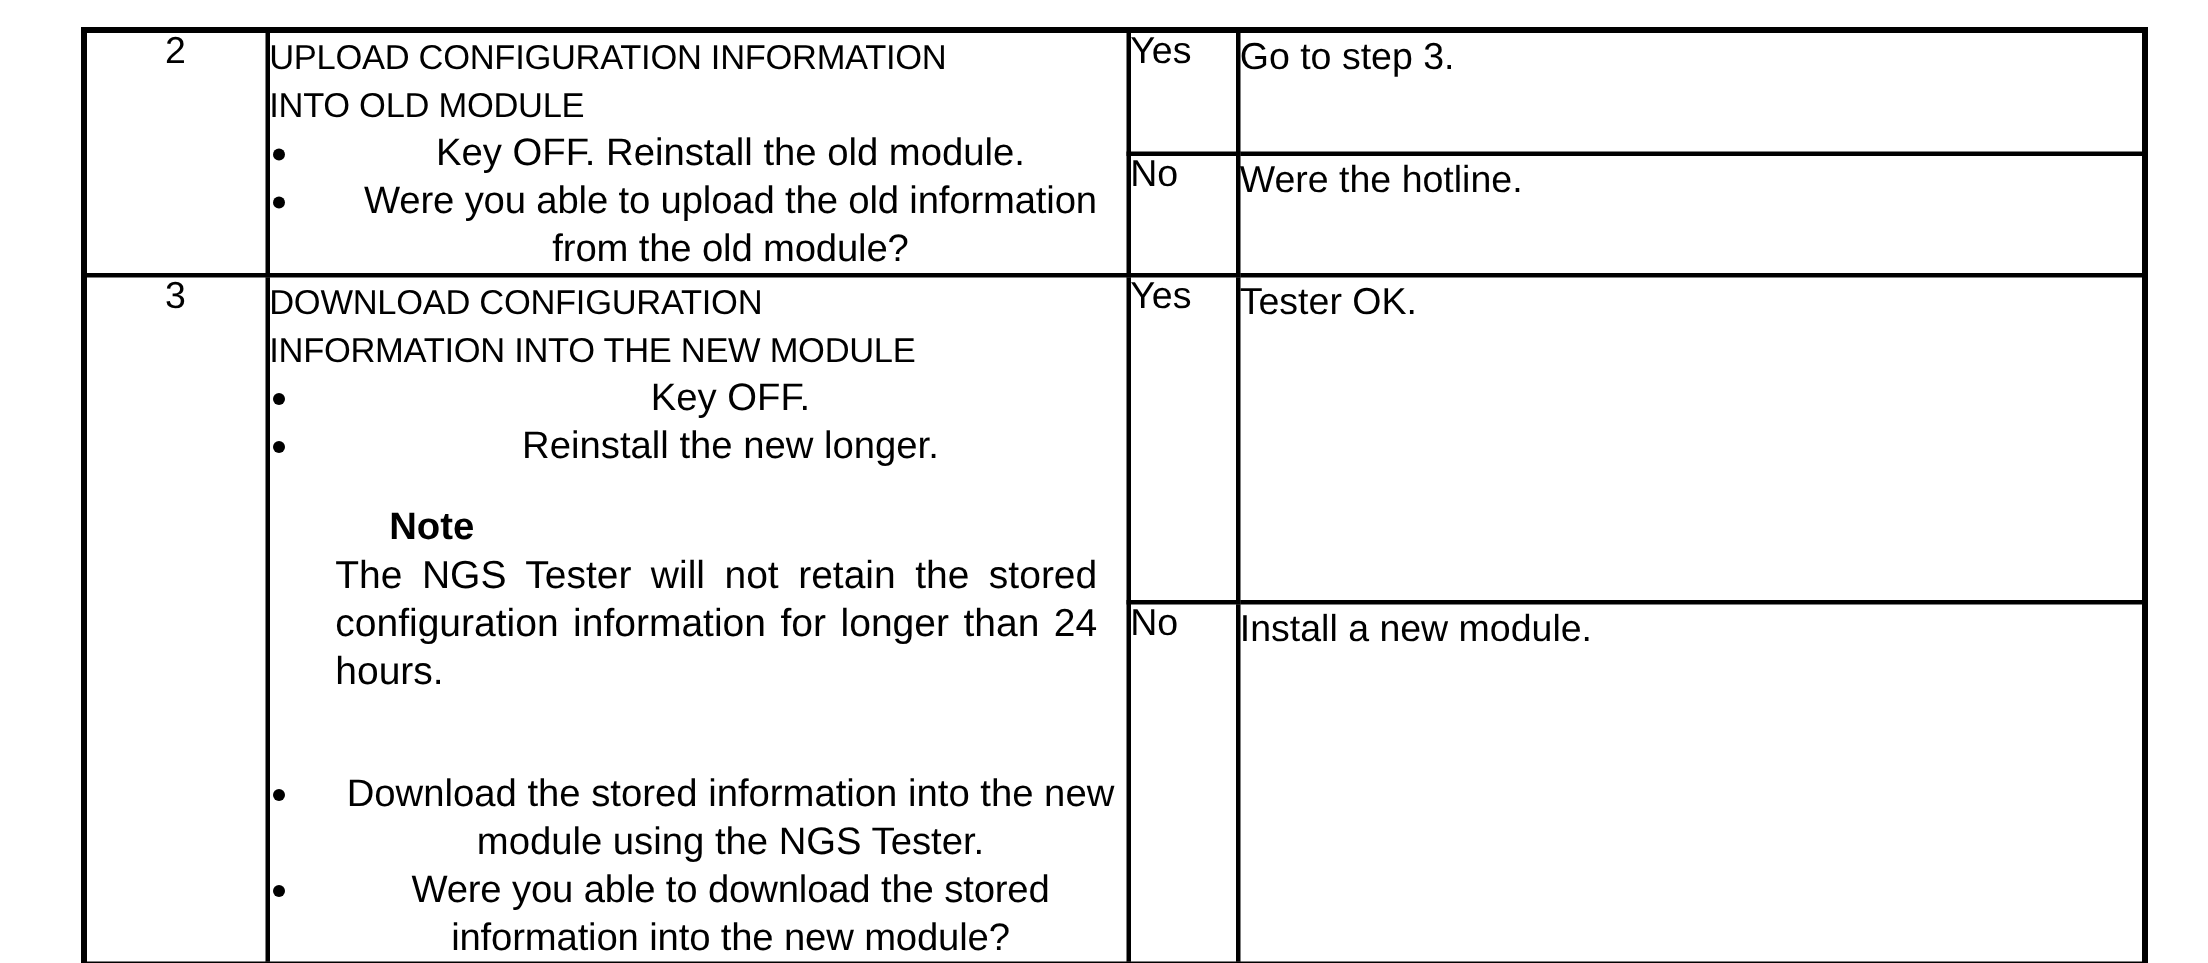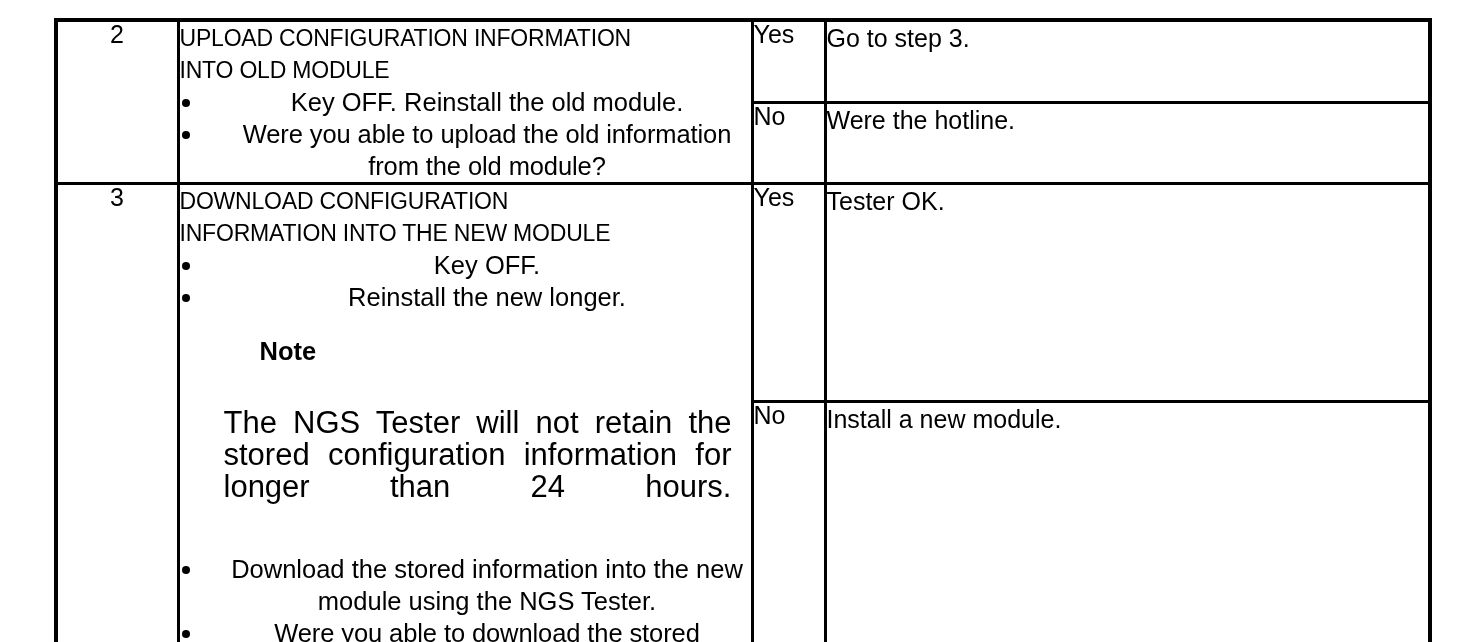--- a/index.html
+++ b/index.html
@@ -105,26 +105,25 @@
   .note-block {
     margin: 22px 0 18px 44px;
   }
   .note-title {
     font-weight: bold;
     font-size: 25.5px;
     line-height: 32px;
     margin-left: 36px;
   }
   .note-body {
-    font-size: 31px;
+    font-size: 26px;
     line-height: 32px;
     text-align: justify;
     text-justify: inter-word;
     max-width: 508px;
-    margin-top: 40px;
   }
   .note-body::after {
     content: "";
     display: inline-block;
     width: 100%;
   }
 </style>
 </head>
 <body>
 

